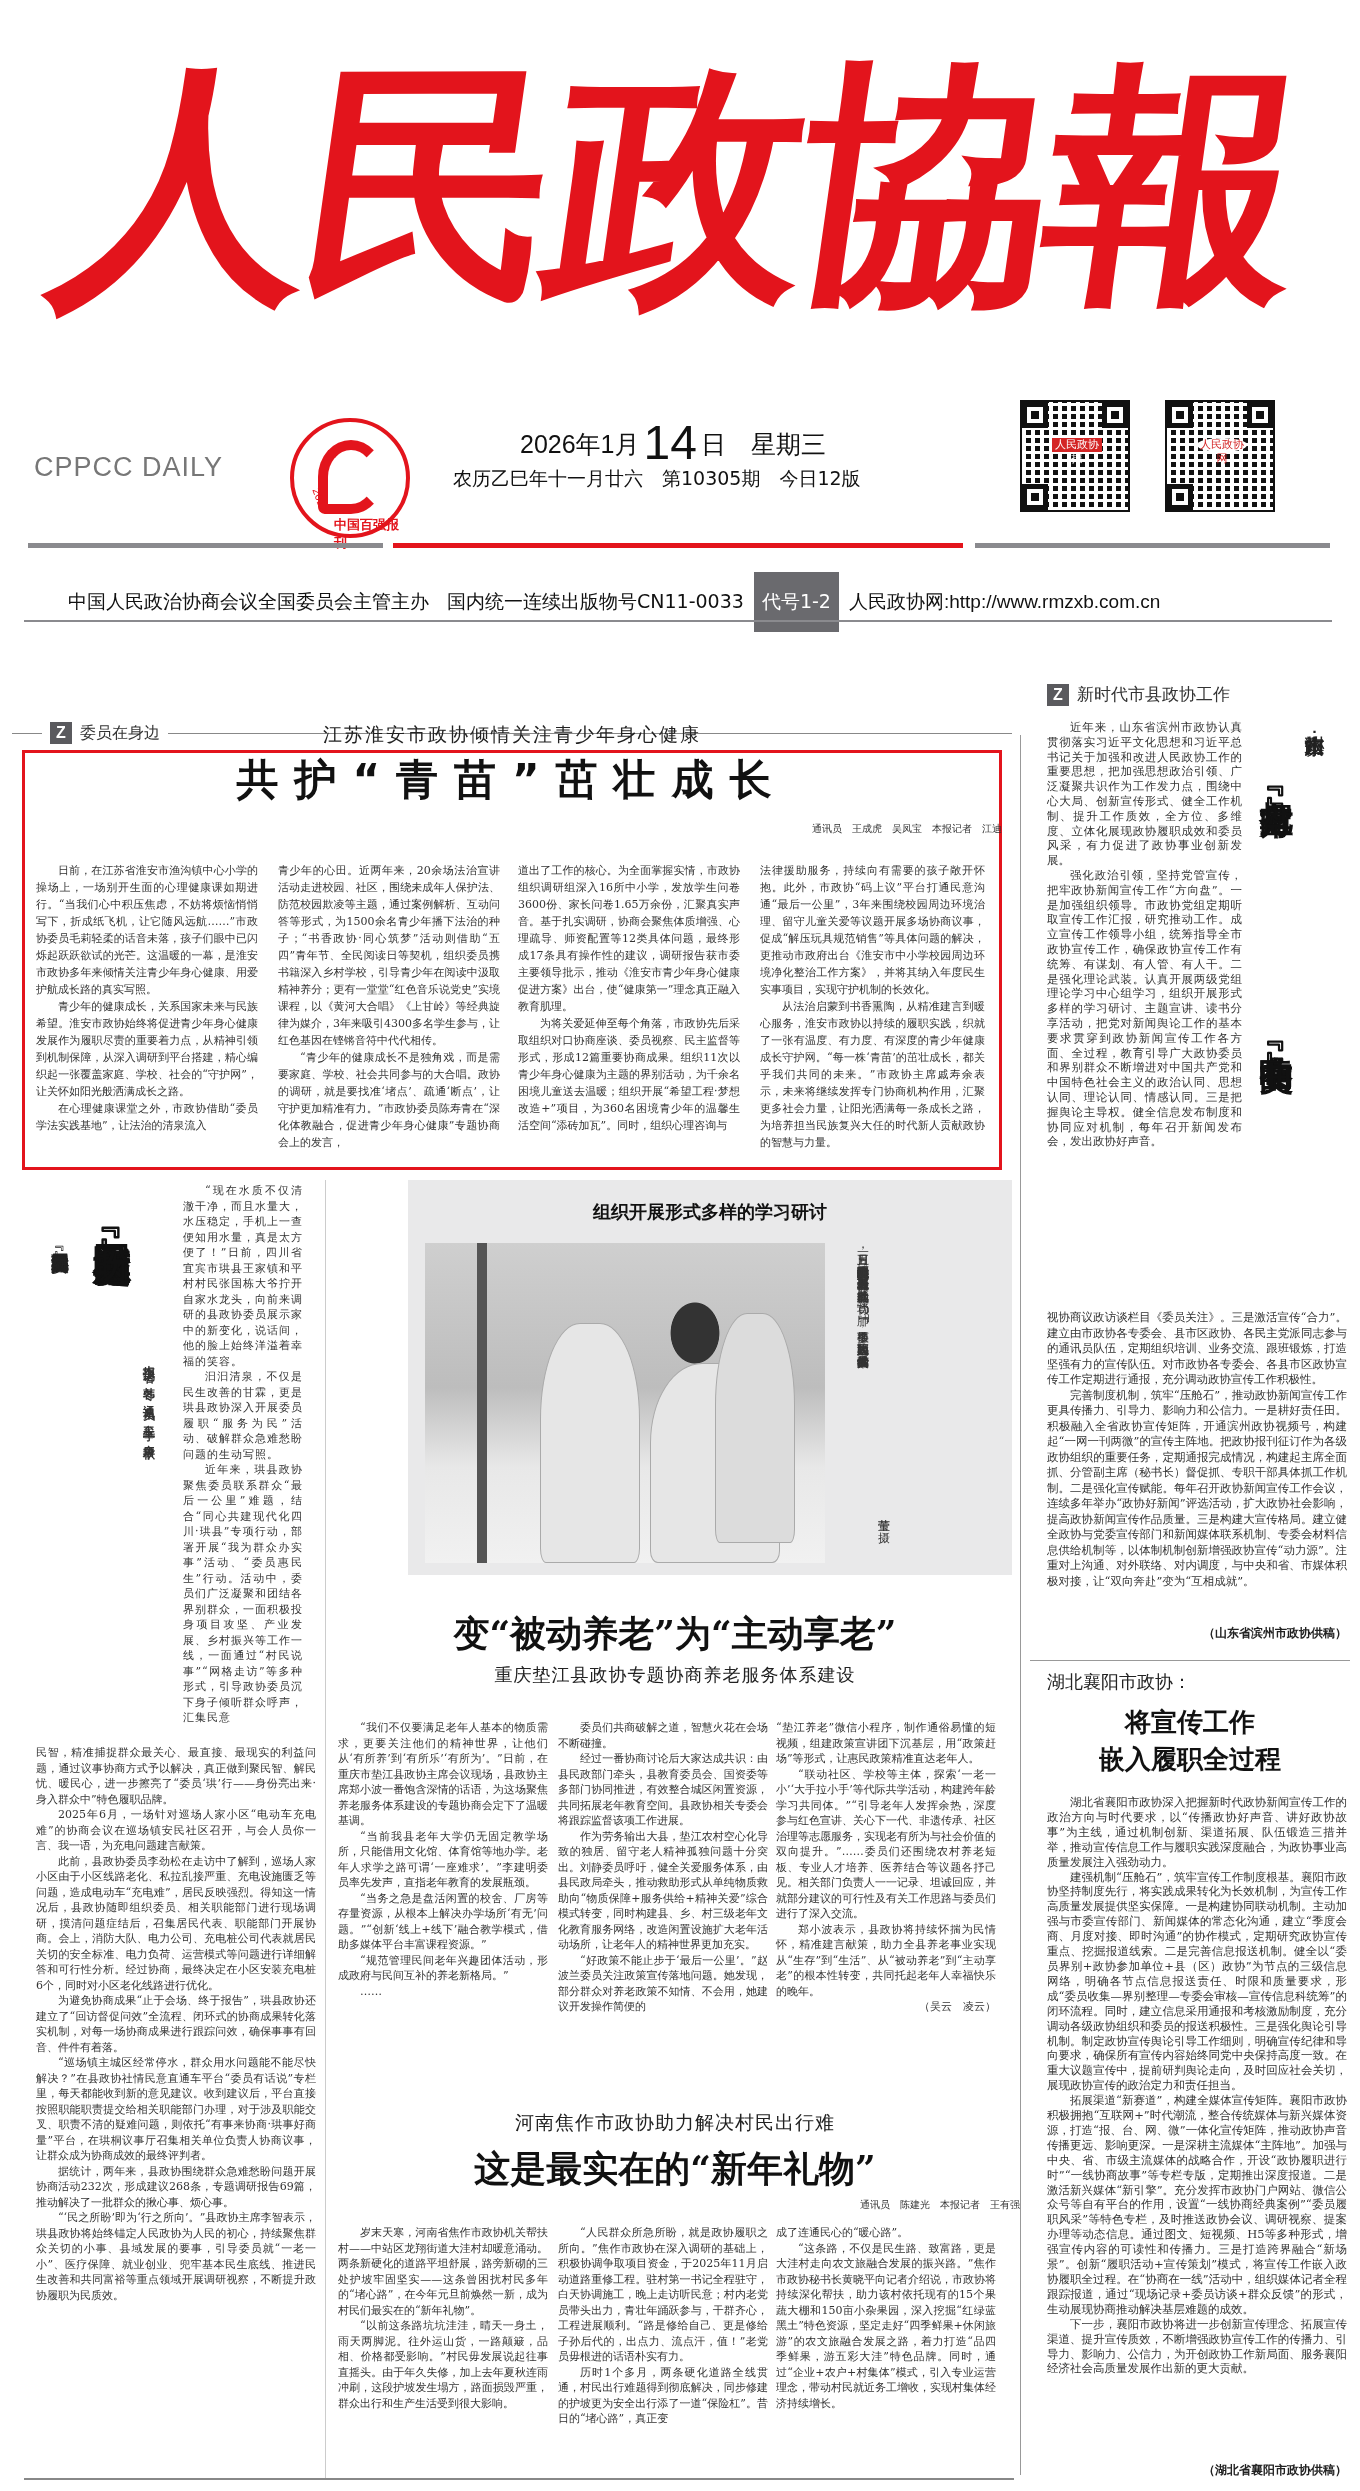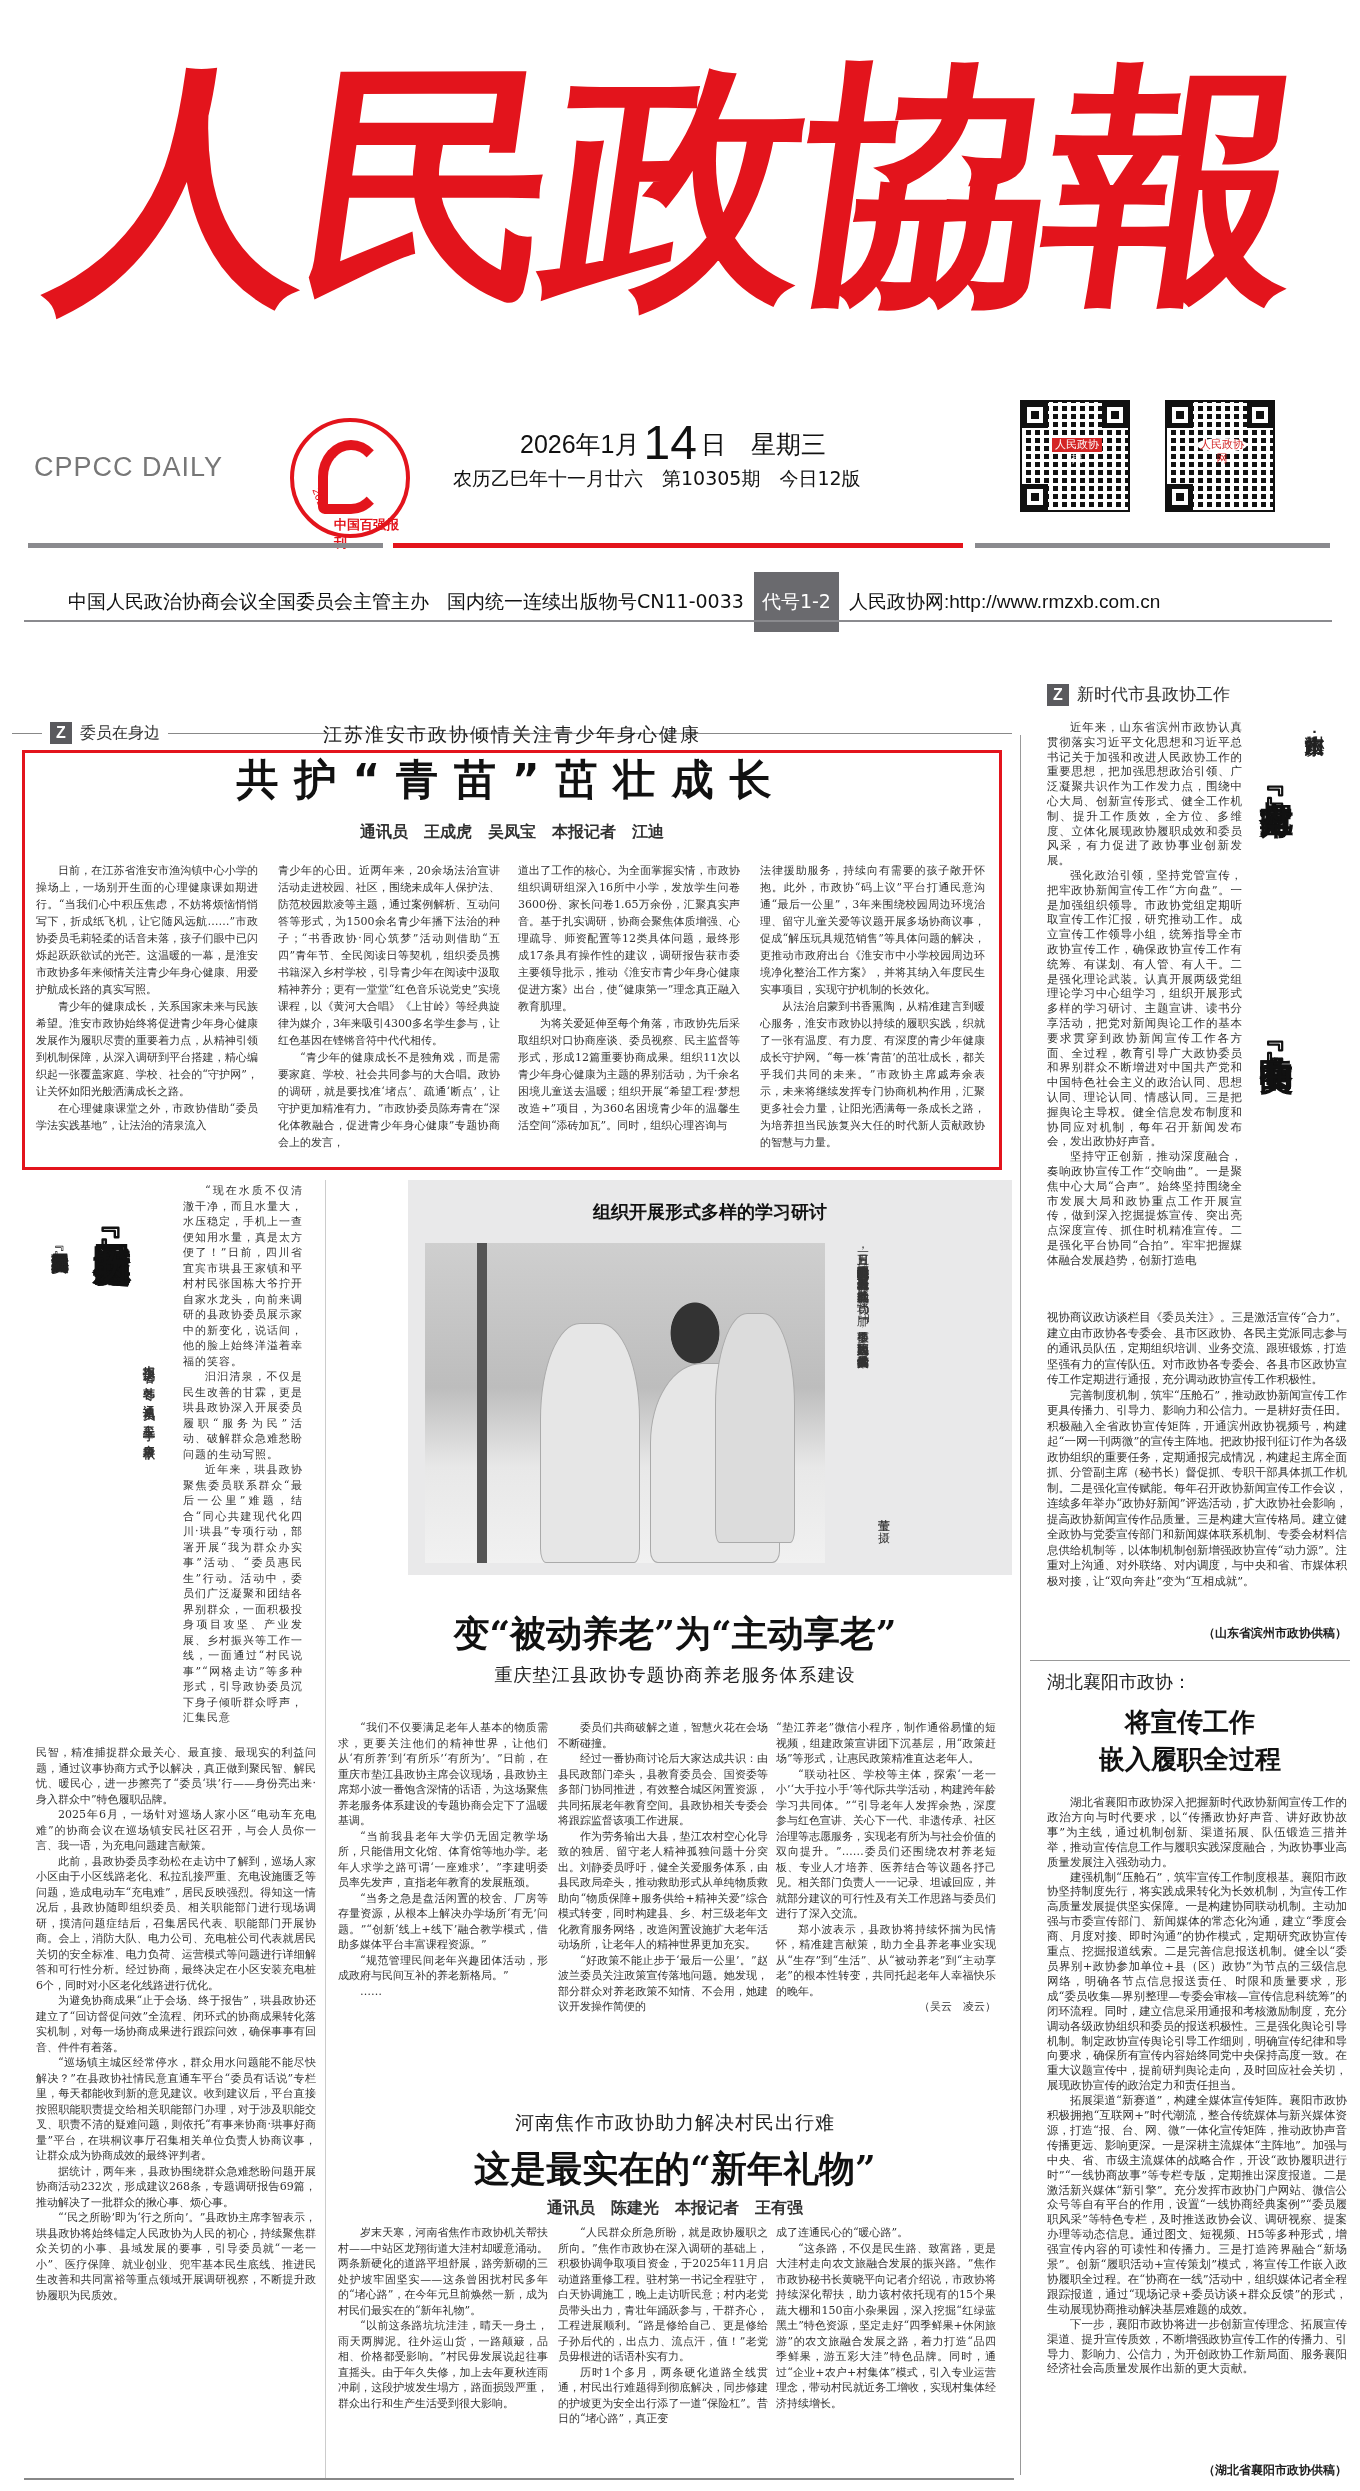--- a/index.html
+++ b/index.html
@@ -27,21 +27,21 @@
 .sec{display:flex;align-items:center;gap:8px;font-family:"DejaVu Sans",sans-serif;font-size:16px;color:#333;white-space:nowrap}
 .zbox{background:#5a5a5e;color:#fff;font-family:"Liberation Sans",sans-serif;font-weight:bold;width:22px;height:22px;text-align:center;line-height:22px;font-size:16px}
 .secline{flex:1;height:1px;background:#888}
 .redbox{left:22px;top:750px;width:980px;height:420px;border:3px solid #e3141c}
 .p{font-size:11px;line-height:17px;color:#333;text-align:justify;font-family:"DejaVu Serif",serif}
 .p p{text-indent:2em}
 .p p.noind{text-indent:0}
 .kick{font-family:"DejaVu Sans",sans-serif;color:#222;white-space:nowrap;text-align:center}
 .h1{font-family:"DejaVu Sans",sans-serif;font-weight:bold;color:#111;white-space:nowrap;text-align:center}
 .h1s{font-family:"DejaVu Serif",serif;font-weight:bold;color:#111;white-space:nowrap;text-align:center}
-.byline{font-family:"DejaVu Serif",serif;font-size:16px;font-weight:bold;color:#333;white-space:nowrap;text-align:center;word-spacing:8px}
+.byline{font-family:"DejaVu Serif",serif;font-size:10px;font-weight:normal;color:#333;white-space:nowrap;text-align:right;word-spacing:8px}
 .vert{writing-mode:vertical-rl;white-space:nowrap}
 .photo-box{left:408px;top:1180px;width:604px;height:395px;background:#e9e9ea}
 .photo{left:425px;top:1243px;width:400px;height:320px;background:
  radial-gradient(ellipse 40px 50px at 270px 90px,#333 0 60%,transparent 62%),
  radial-gradient(ellipse 40px 48px at 180px 135px,#444 0 55%,transparent 58%),
  linear-gradient(90deg,transparent 0 52px,#555 52px 62px,transparent 62px),
  linear-gradient(180deg,#cfcfcf 0%,#bdbdbd 45%,#e8e8e8 70%,#f1f1f1 100%)}
 .photo .person{position:absolute;background:#e6e6e6;border:1px solid #aaa;border-radius:40% 40% 6% 6%}
 .vline{background:#999;width:1px}
 .hline{background:#999;height:1px}
@@ -192,21 +192,20 @@
   <p>“这条路，不仅是民生路、致富路，更是大洼村走向农文旅融合发展的振兴路。”焦作市政协秘书长黄晓平向记者介绍说，市政协将持续深化帮扶，助力该村依托现有的15个果蔬大棚和150亩小杂果园，深入挖掘“红绿蓝黑土”特色资源，坚定走好“四季鲜果+休闲旅游”的农文旅融合发展之路，着力打造“品四季鲜果，游五彩大洼”特色品牌。同时，通过“企业+农户+村集体”模式，引入专业运营理念，带动村民就近务工增收，实现村集体经济持续增长。</p>
 </div>
 <div class="abs hline" style="left:24px;top:2478px;width:990px;height:2px;background:#888"></div>
 
 <div class="abs vert" style="left:1302px;top:720px;font-family:'DejaVu Sans',sans-serif;font-size:20px;color:#222">山东滨州市政协：</div>
 <div class="abs vert h1s" style="left:1258px;top:775px;font-size:34px;line-height:38px">把牢『方向盘』</div>
 <div class="abs vert h1s" style="left:1258px;top:1030px;font-size:34px;line-height:38px">奏响『交响曲』</div>
 <div class="abs p" style="left:1047px;top:720px;width:195px;line-height:14.8px;font-size:11.5px">
   <p>近年来，山东省滨州市政协认真贯彻落实习近平文化思想和习近平总书记关于加强和改进人民政协工作的重要思想，把加强思想政治引领、广泛凝聚共识作为工作发力点，围绕中心大局、创新宣传形式、健全工作机制、提升工作质效，全方位、多维度、立体化展现政协履职成效和委员风采，有力促进了政协事业创新发展。</p>
   <p>强化政治引领，坚持党管宣传，把牢政协新闻宣传工作“方向盘”。一是加强组织领导。市政协党组定期听取宣传工作汇报，研究推动工作。成立宣传工作领导小组，统筹指导全市政协宣传工作，确保政协宣传工作有统筹、有谋划、有人管、有人干。二是强化理论武装。认真开展两级党组理论学习中心组学习，组织开展形式多样的学习研讨、主题宣讲、读书分享活动，把党对新闻舆论工作的基本要求贯穿到政协新闻宣传工作各方面、全过程，教育引导广大政协委员和界别群众不断增进对中国共产党和中国特色社会主义的政治认同、思想认同、理论认同、情感认同。三是把握舆论主导权。健全信息发布制度和协同应对机制，每年召开新闻发布会，发出政协好声音。</p>
-  <p>坚持守正创新，推动深度融合，奏响政协宣传工作“交响曲”。一是聚焦中心大局“合声”。始终坚持围绕全市发展大局和政协重点工作开展宣传，做到深入挖掘提炼宣传、突出亮点深度宣传、抓住时机精准宣传。二是强化平台协同“合拍”。牢牢把握媒体融合发展趋势，创新打造电</p>
 </div>
 <div class="abs p" style="left:1047px;top:1310px;width:300px;line-height:15.5px;font-size:11.5px">
   <p class="noind">视协商议政访谈栏目《委员关注》。三是激活宣传“合力”。建立由市政协各专委会、县市区政协、各民主党派同志参与的通讯员队伍，定期组织培训、业务交流、跟班锻炼，打造坚强有力的宣传队伍。对市政协各专委会、各县市区政协宣传工作定期进行通报，充分调动政协宣传工作积极性。</p>
   <p>完善制度机制，筑牢“压舱石”，推动政协新闻宣传工作更具传播力、引导力、影响力和公信力。一是耕好责任田。积极融入全省政协宣传矩阵，开通滨州政协视频号，构建起“一网一刊两微”的宣传主阵地。把政协报刊征订作为各级政协组织的重要任务，定期通报完成情况，构建起主席全面抓、分管副主席（秘书长）督促抓、专职干部具体抓工作机制。二是强化宣传赋能。每年召开政协新闻宣传工作会议，连续多年举办“政协好新闻”评选活动，扩大政协社会影响，提高政协新闻宣传作品质量。三是构建大宣传格局。建立健全政协与党委宣传部门和新闻媒体联系机制、专委会材料信息供给机制等，以体制机制创新增强政协宣传“动力源”。注重对上沟通、对外联络、对内调度，与中央和省、市媒体积极对接，让“双向奔赴”变为“互相成就”。</p>
 </div>
 <div class="abs credit" style="left:1047px;top:1625px;width:300px">（山东省滨州市政协供稿）</div>
 <div class="abs hline" style="left:1030px;top:1660px;width:320px"></div>
 
 <div class="abs" style="left:1047px;top:1670px;font-family:'DejaVu Sans',sans-serif;font-size:18px;color:#222;white-space:nowrap">湖北襄阳市政协：</div>
 <div class="abs h1s" style="left:1030px;top:1705px;width:320px;font-size:26px">将宣传工作</div>

